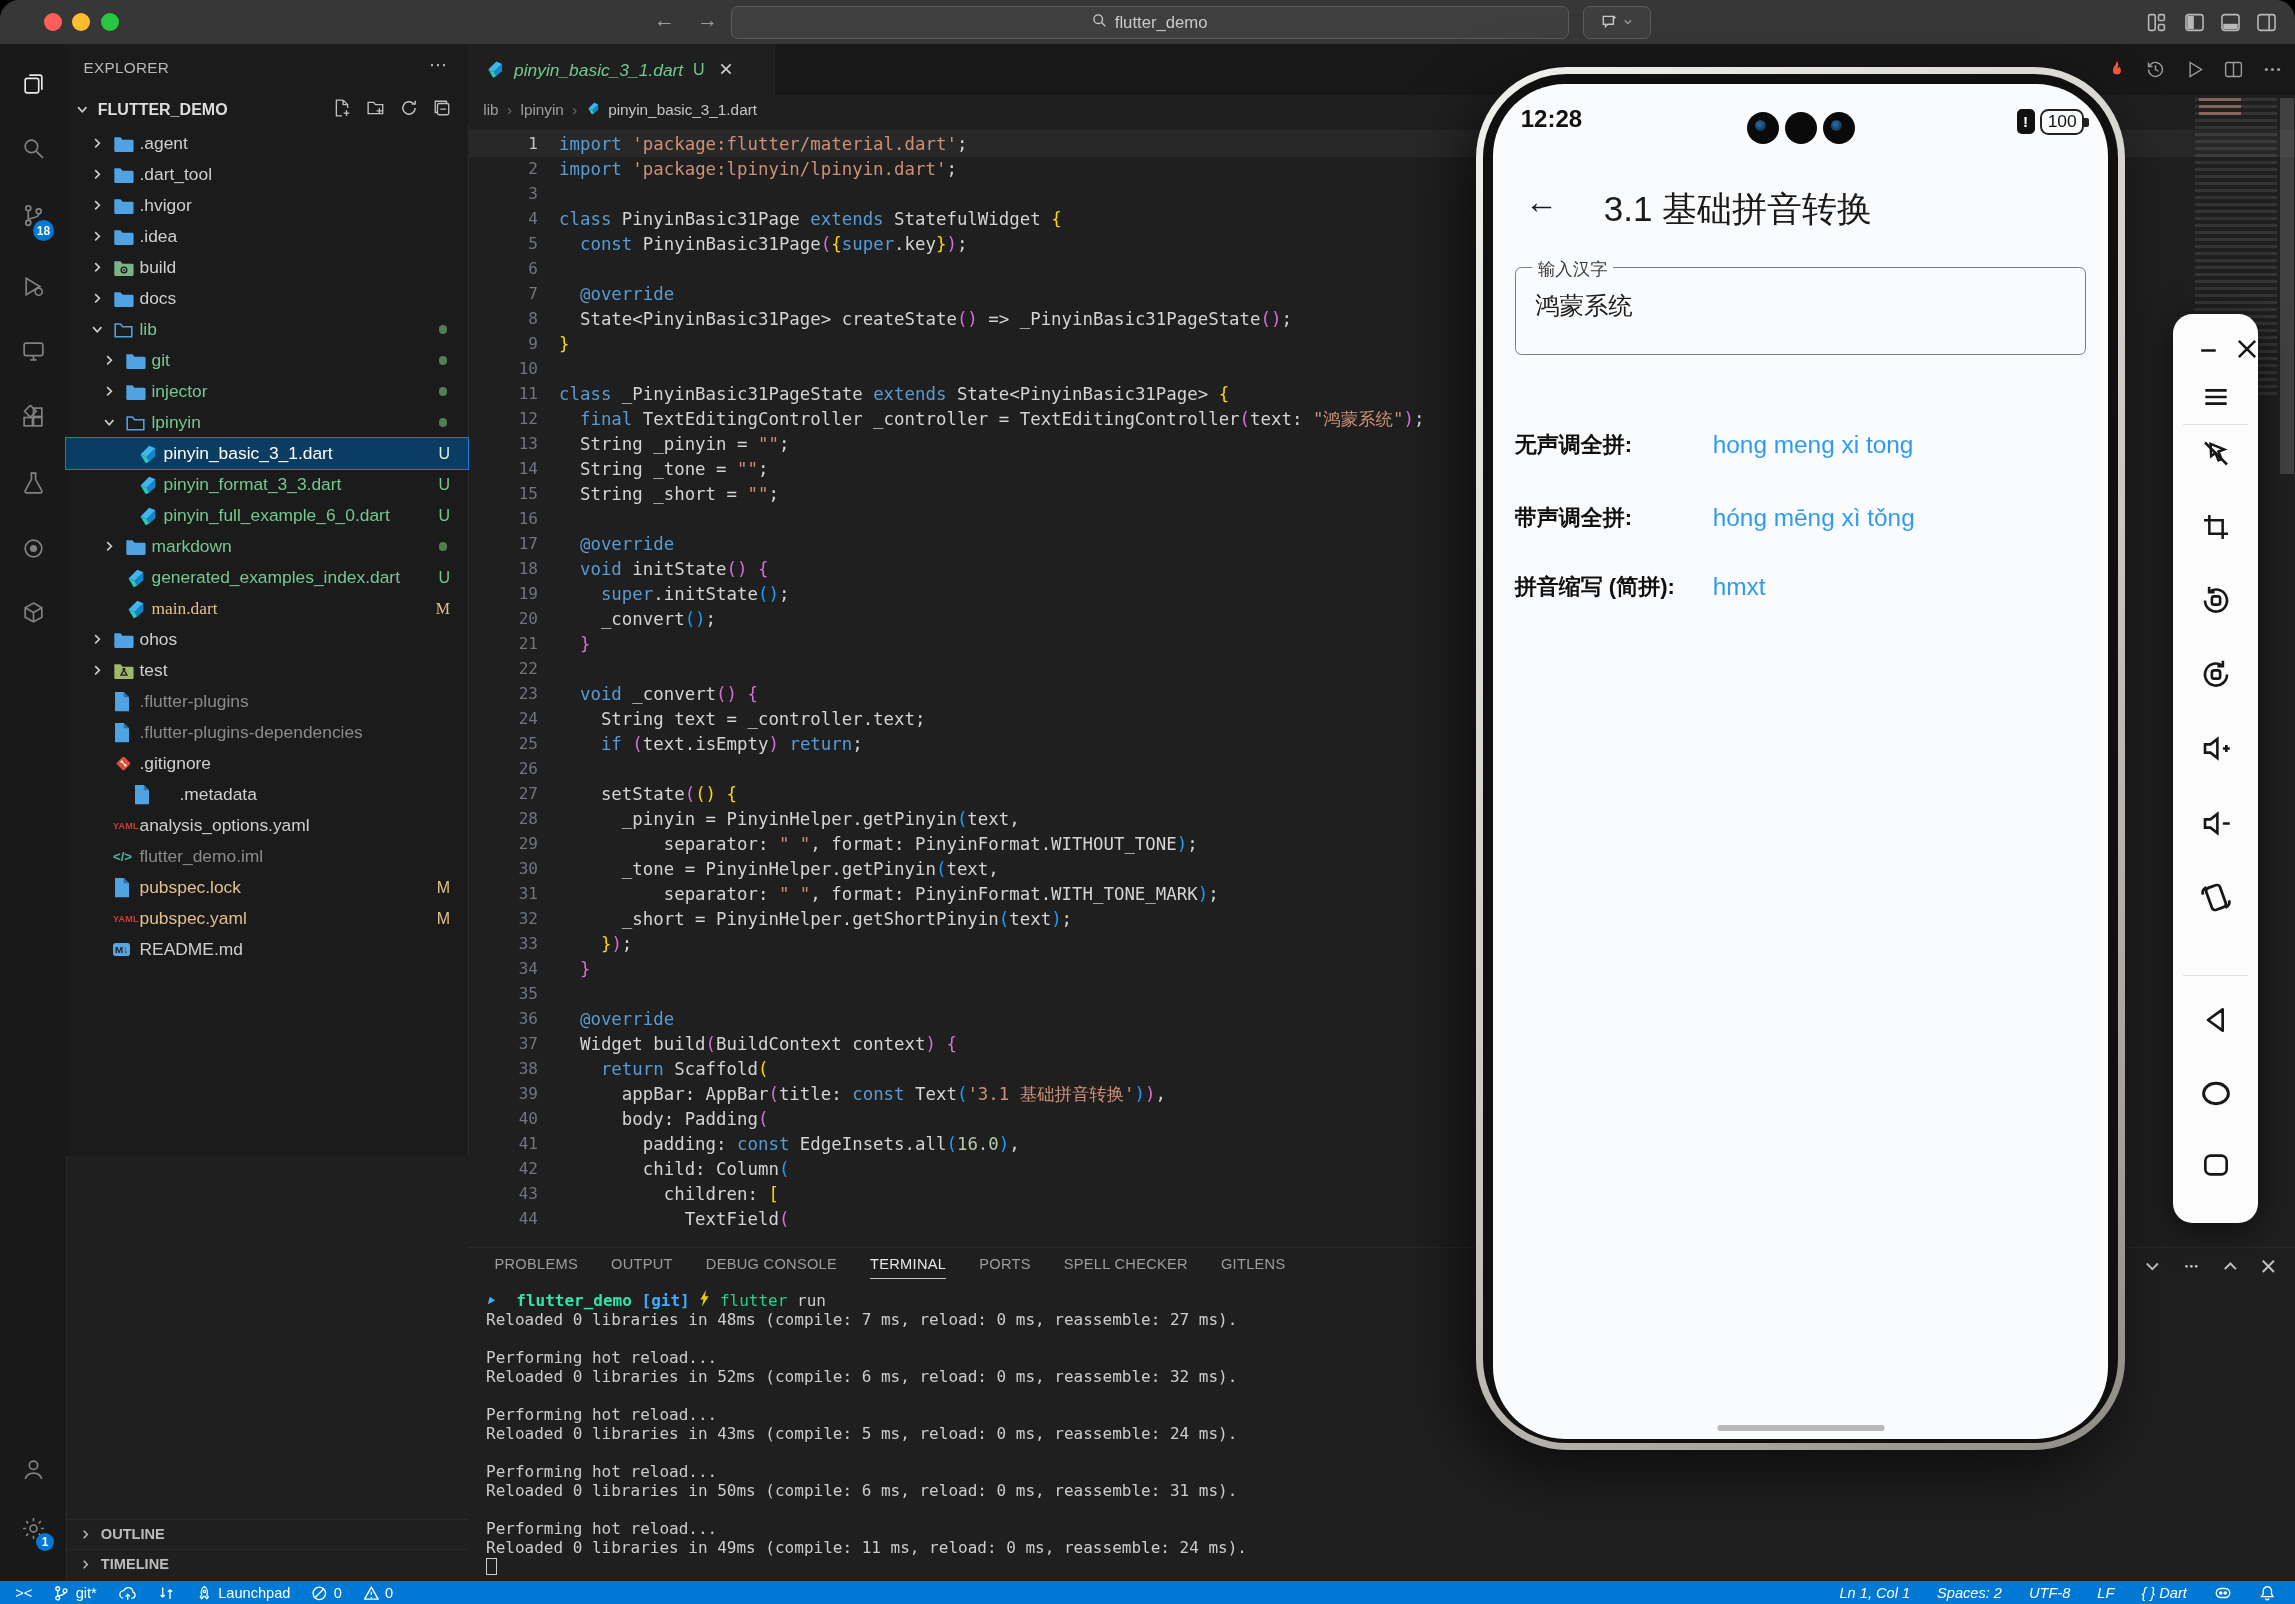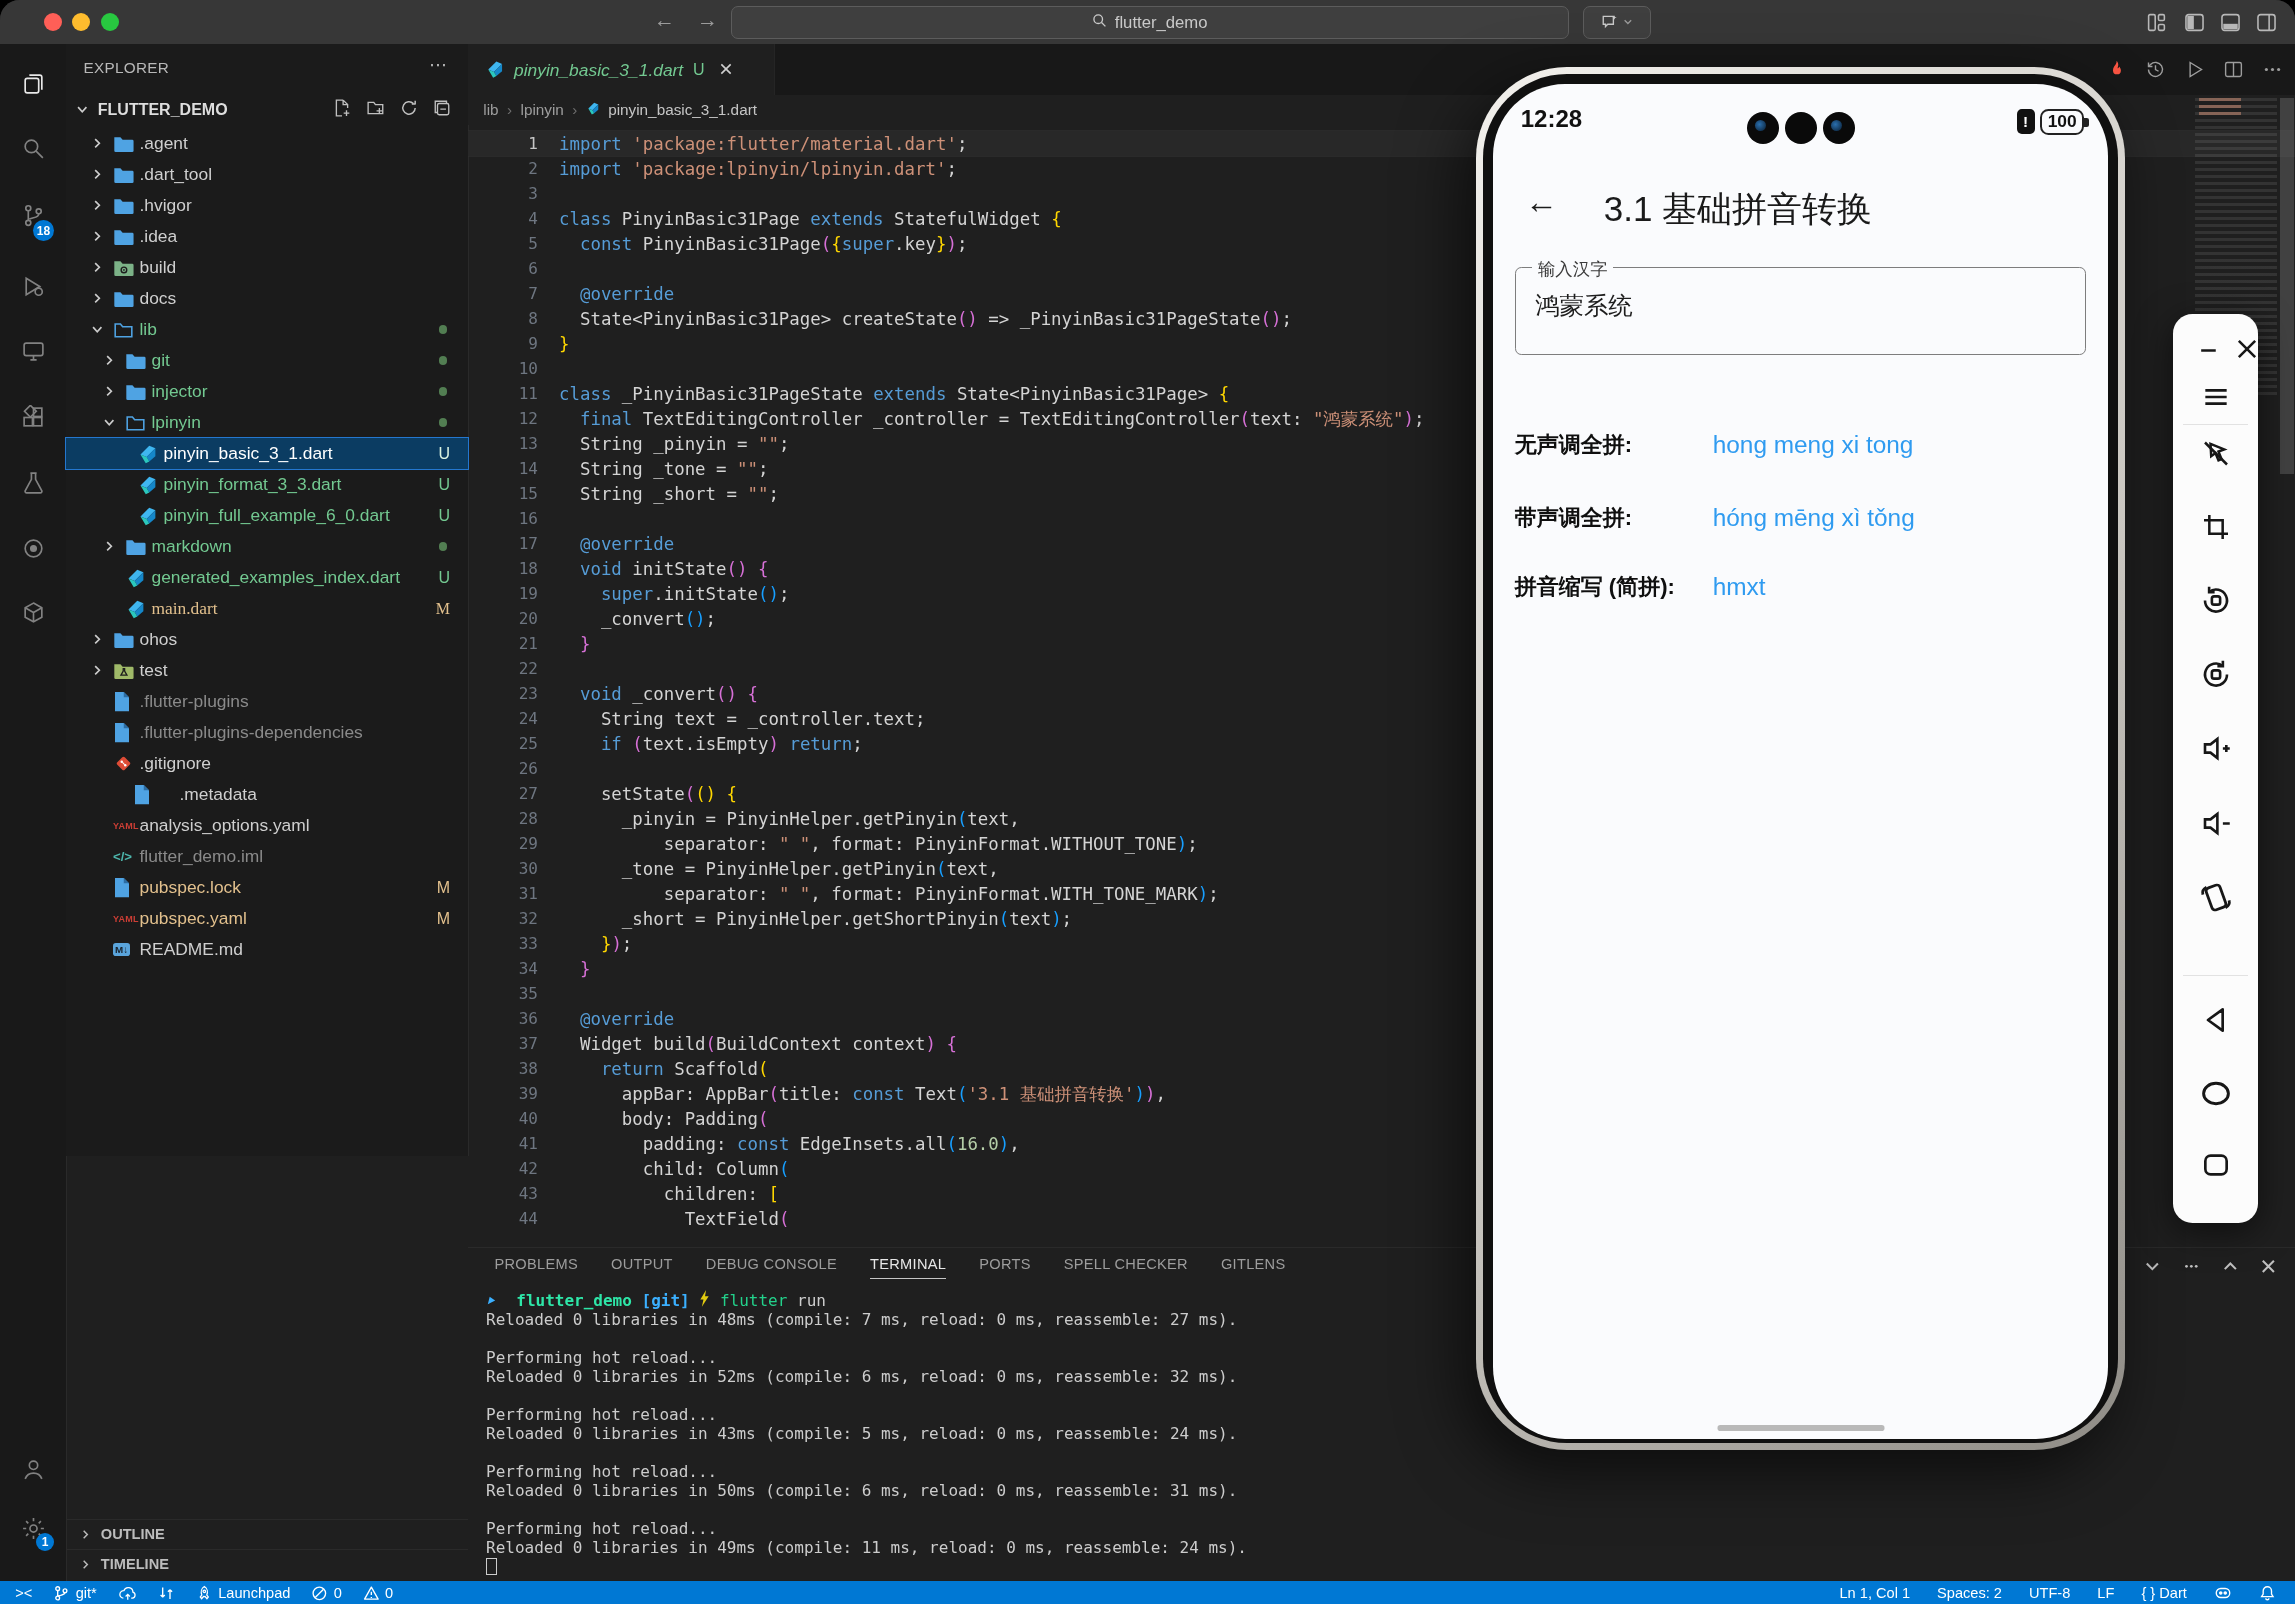--- a/index.html
+++ b/index.html
@@ -74,35 +74,35 @@
   .ptab.active{color:#e7e7e7;border-bottom:1.4px solid #c6c6c6;}
   .pright{position:absolute;right:18px;top:9.8px;display:flex;gap:22px;color:#c0c0c0;align-items:center;}
   #term{position:absolute;left:18px;top:43px;}
   .tl2{height:19px;display:flex;align-items:center;font:16px "DejaVu Sans Mono","Liberation Mono",monospace;color:#ccc;white-space:pre;}
   .th{color:#2EE6A8;font-weight:bold;} .tg{color:#3BB0FF;font-weight:bold;} .tc{color:#23D18B;} .tp{color:#cccccc;}
   .tcur{display:inline-block;width:9px;height:15.3px;border:1.4px solid #cccccc;}
   
   .statusbar{position:absolute;left:0;top:1581px;width:2295px;height:24px;background:#0078d4;color:#fff;
     display:flex;align-items:center;font-size:14.6px;}
   #sbl{display:flex;align-items:center;gap:21px;padding-left:15.3px;}
-  #sbr{margin-left:auto;display:flex;align-items:center;gap:27px;padding-right:19.5px;}
+  #sbr{margin-left:auto;display:flex;align-items:center;gap:27px;padding-right:19.5px;font-style:italic;}
   .sbi{display:flex;align-items:center;gap:5.6px;white-space:nowrap;}
   
   .phone{position:absolute;left:1476px;top:67px;width:649px;height:1383px;border-radius:91px;
     background:linear-gradient(135deg,#f2f0ec,#c9c6c0 55%,#8f8c86);box-shadow:-14px 21px 63px rgba(0,0,0,.6);}
   .bezel{position:absolute;inset:7px;border-radius:84px;background:#101010;}
   .screen{position:absolute;left:16.7px;right:16.7px;top:16.7px;bottom:11px;border-radius:72px;background:#fafbfd;overflow:hidden;}
   .ptime{position:absolute;left:28px;top:21px;font-size:24px;font-weight:bold;color:#111;}
   .cam{position:absolute;top:28px;width:32px;height:32px;border-radius:50%;background:#0a0a0a;}
   .cam.lens:after{content:"";position:absolute;left:8.4px;top:8.4px;width:11px;height:11px;border-radius:50%;
     background:radial-gradient(circle at 40% 40%,#2a6fae,#081b2e);}
   .pbatt{position:absolute;right:24px;top:25px;display:flex;align-items:center;gap:5.6px;}
   .bsave{width:18px;height:25px;background:#111;border-radius:4.9px;color:#fff;font-size:15.3px;font-weight:bold;
     display:flex;align-items:center;justify-content:center;}
-  .bpill{border:2.1px solid #222;border-radius:8.4px;padding:0.7px 5.6px;font-size:17.4px;font-weight:bold;color:#111;position:relative;}
+  .bpill{border:2.1px solid #222;border-radius:8.4px;padding:0.7px 5.6px;font-size:17.4px;font-weight:normal;color:#111;position:relative;}
   .bpill:after{content:"";position:absolute;right:-6.3px;top:7px;width:4.2px;height:9.8px;background:#222;border-radius:0 2.1px 2.1px 0;}
   .pback{position:absolute;left:32px;top:99px;font-size:33px;color:#1c1c1c;}
   .ptitle{position:absolute;left:111px;top:102px;font-size:35px;font-weight:500;color:#1a1a1a;}
   .pinput{position:absolute;left:22px;right:22px;top:183px;height:86px;border:1.4px solid #7d7d7d;border-radius:6.3px;}
   .pinlabel{position:absolute;left:16.7px;top:-11px;background:#fafbfd;padding:0 5.6px;font-size:17.4px;color:#3a3a3a;}
   .pinvalue{position:absolute;left:19.5px;top:22px;font-size:24.4px;color:#1d1d1d;}
   .prow{position:absolute;left:22px;right:14px;height:42px;display:flex;align-items:center;}
   .plabel{font-size:22px;font-weight:bold;color:#0f0f0f;flex:none;}
   .pvalue{position:absolute;left:198px;font-size:24.4px;color:#2f9bf0;}
   .homebar{position:absolute;left:50%;bottom:8.4px;transform:translateX(-50%);width:167px;height:5.6px;border-radius:2.8px;background:#b9b9b9;}

